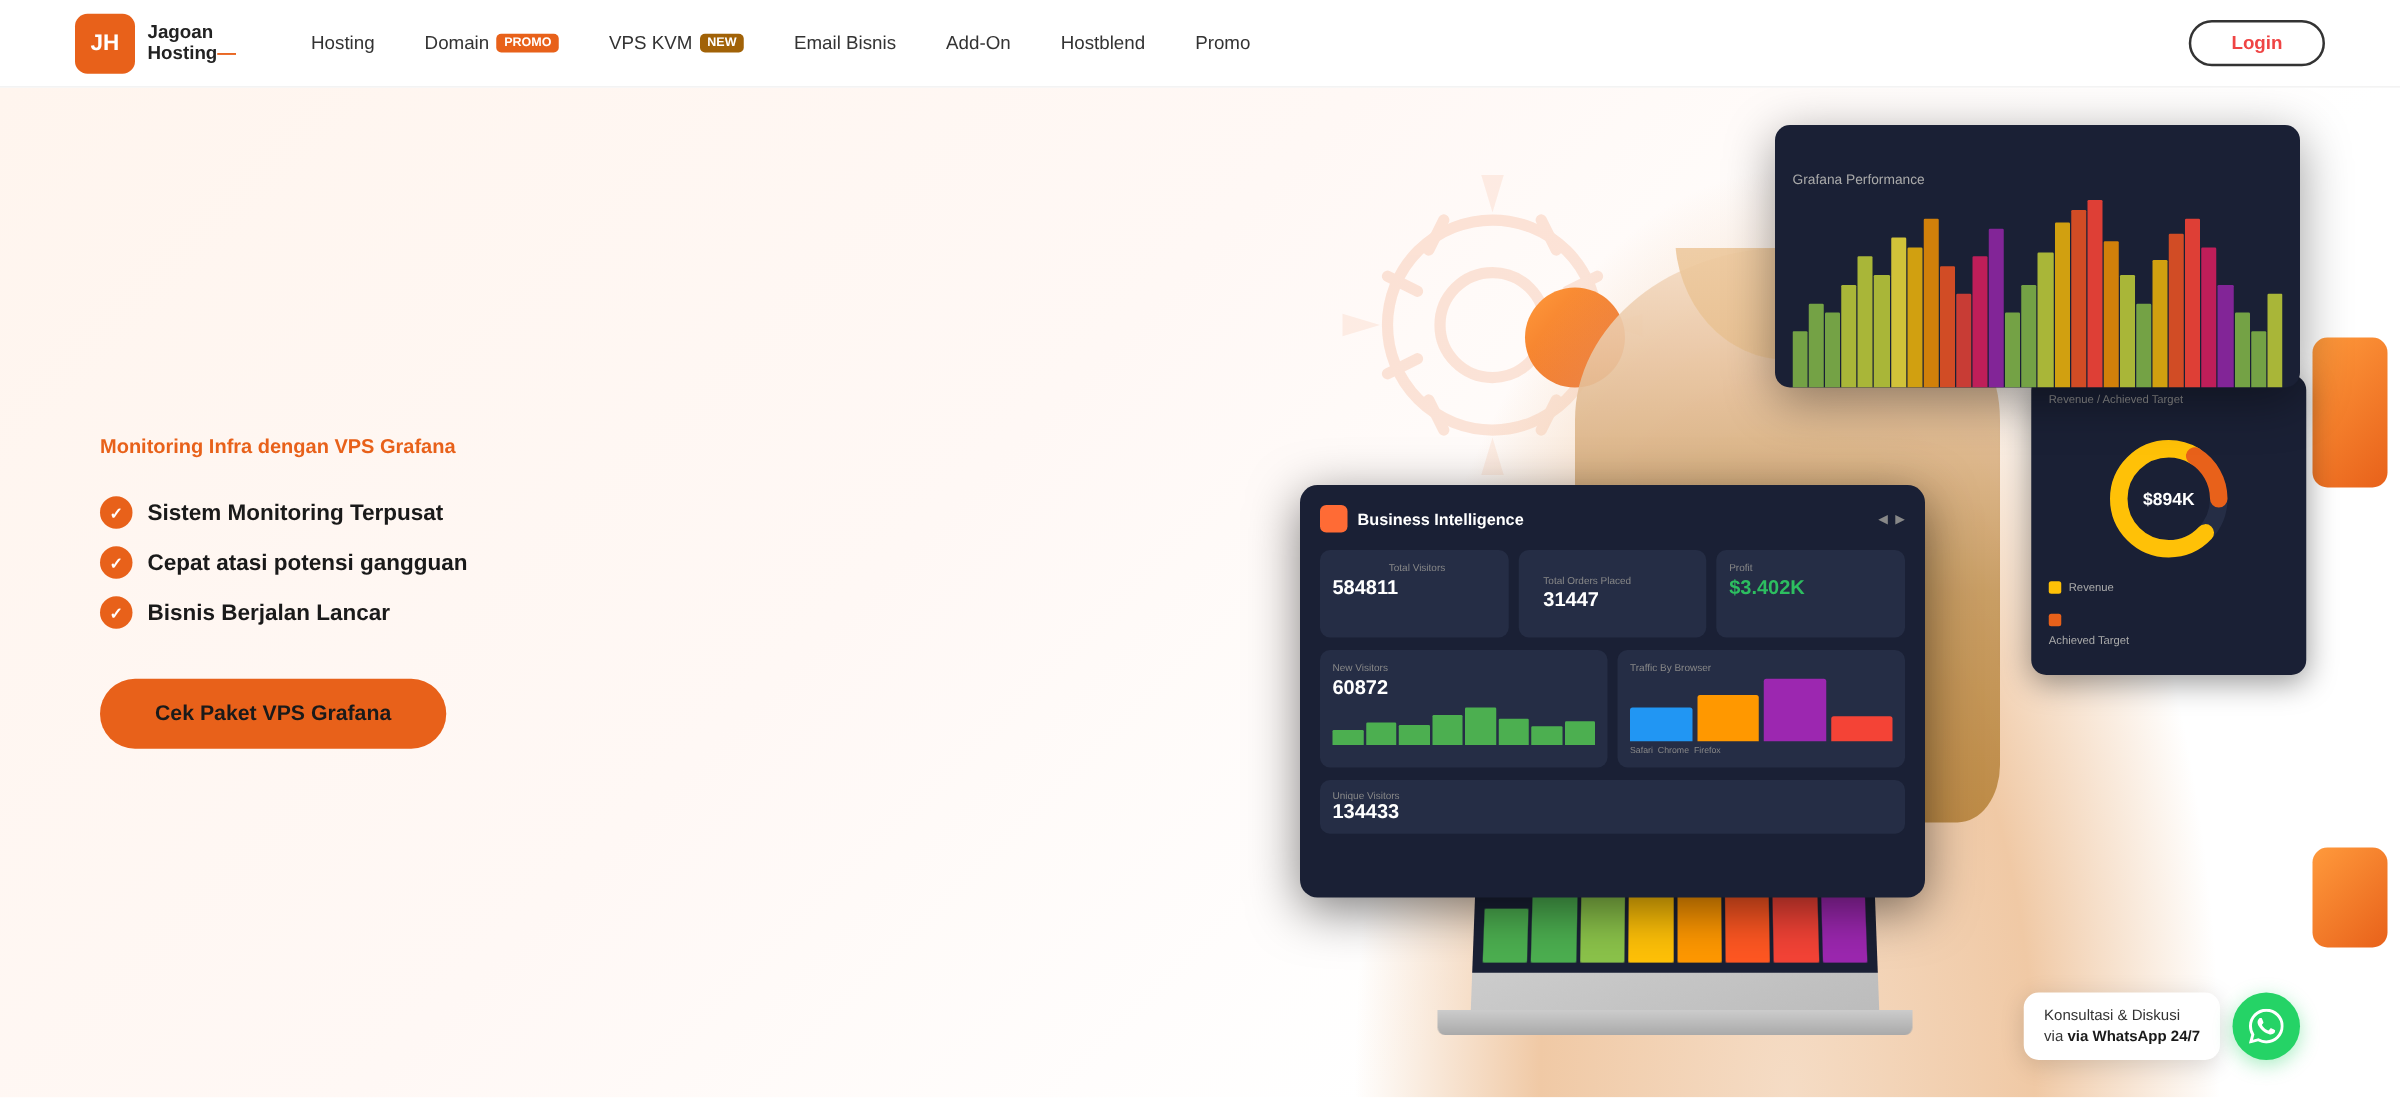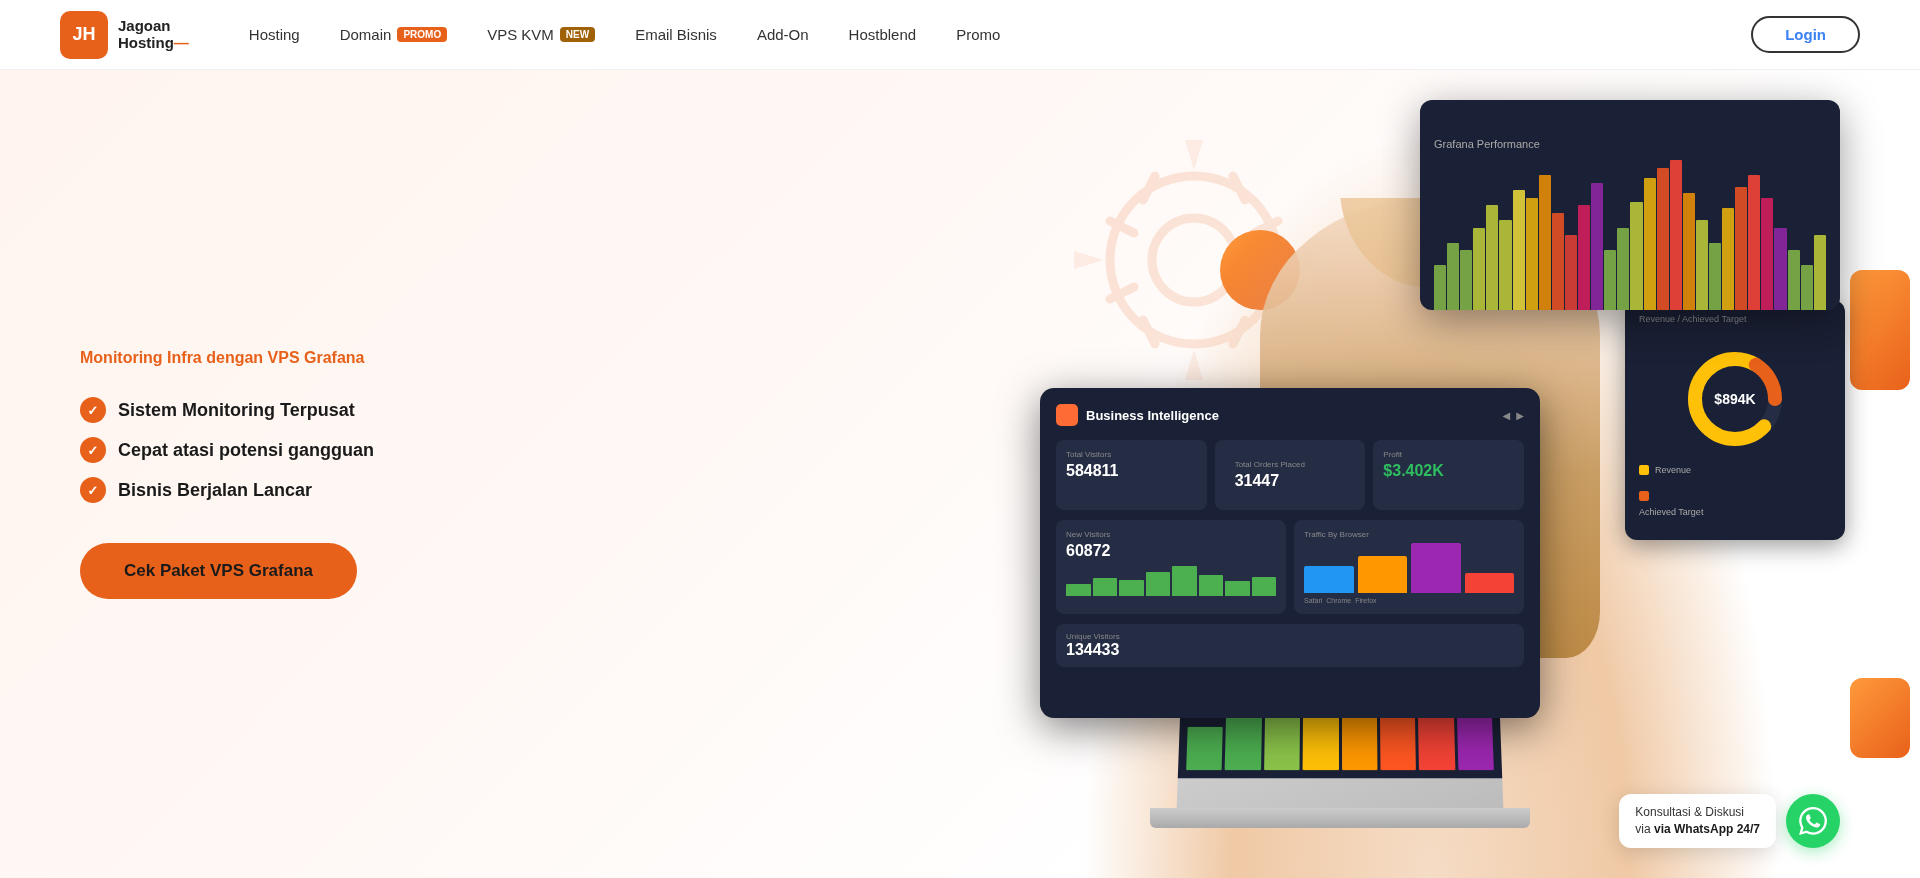--- a/index.html
+++ b/index.html
@@ -75,21 +75,21 @@
       font-size: 10px;
       font-weight: 700;
       padding: 2px 6px;
       border-radius: 4px;
       text-transform: uppercase;
     }
 
     .login-btn {
       border: 2px solid #333;
       background: transparent;
-      color: #3b82f6;
+      color: #ef4444;
       font-size: 15px;
       font-weight: 600;
       padding: 8px 32px;
       border-radius: 50px;
       cursor: pointer;
       margin-left: auto;
     }
 
     
     .hero {
@@ -409,21 +409,21 @@
         <div style="width:22px;height:22px;background:#ff6b35;border-radius:5px;"></div>
         <span style="color:#fff;font-size:13px;font-weight:700;">Business Intelligence</span>
         <div style="margin-left:auto;display:flex;gap:6px;">
           <span style="color:#888;font-size:10px;">◀</span>
           <span style="color:#888;font-size:10px;">▶</span>
         </div>
       </div>
 
       <div style="display:grid;grid-template-columns:1fr 1fr 1fr;gap:8px;margin-bottom:10px;">
         <div style="background:#252d45;border-radius:8px;padding:10px;">
-          <div style="color:#888;font-size:8px;margin-bottom:3px;">Total Visitors</div>
+          <div style="color:#888;font-size:8px;margin-bottom:3px;margin-left:45px;">Total Visitors</div>
           <div style="color:#fff;font-size:16px;font-weight:700;">584811</div>
         </div>
         <div style="background:#252d45;border-radius:8px;padding:20px;">
           <div style="color:#888;font-size:8px;margin-bottom:3px;">Total Orders Placed</div>
           <div style="color:#fff;font-size:16px;font-weight:700;">31447</div>
         </div>
         <div style="background:#252d45;border-radius:8px;padding:10px;">
           <div style="color:#888;font-size:8px;margin-bottom:3px;">Profit</div>
           <div style="color:#2dbe60;font-size:16px;font-weight:700;">$3.402K</div>
         </div>

